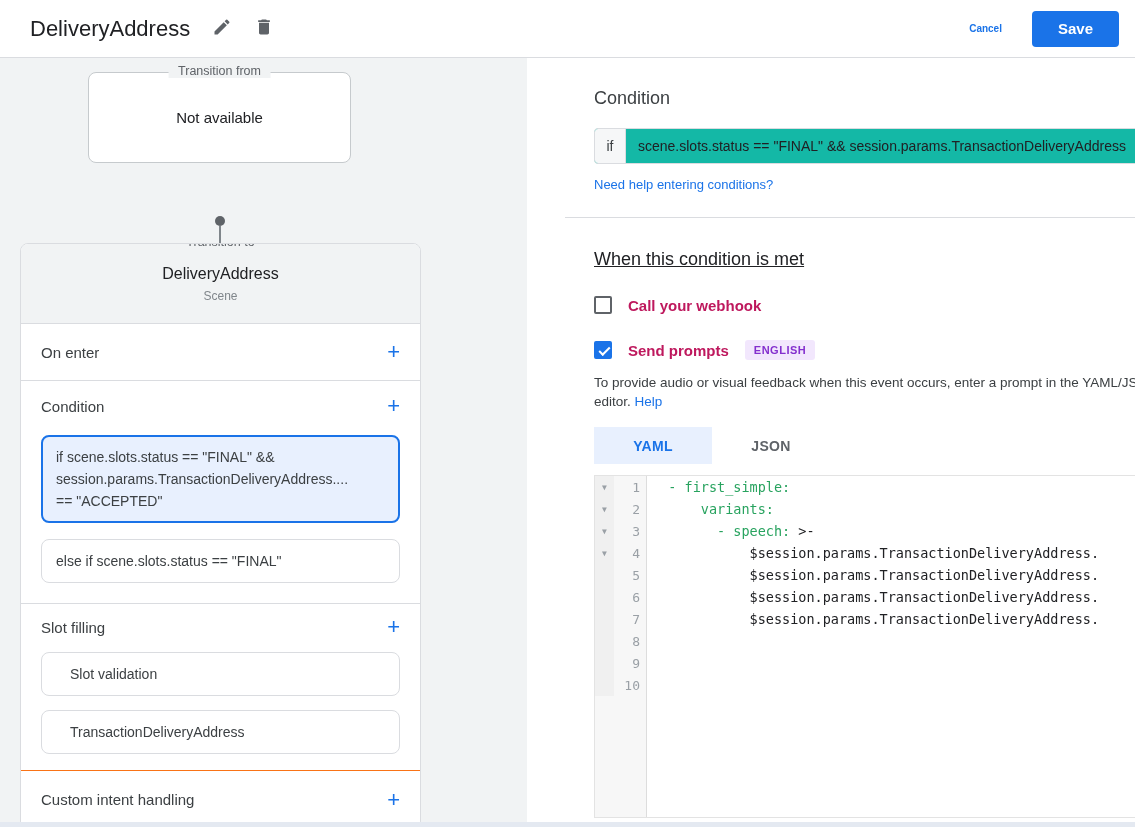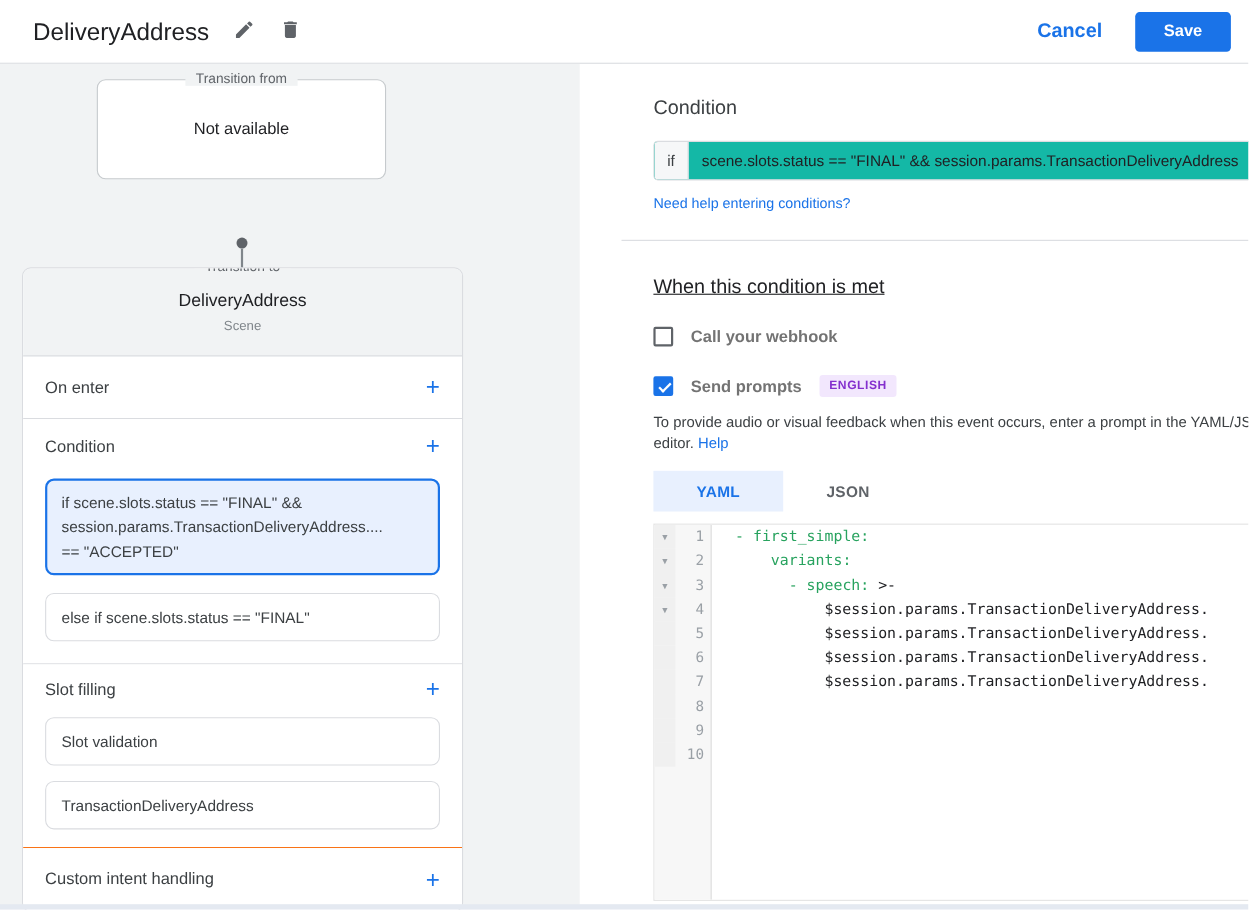--- a/index.html
+++ b/index.html
@@ -11,21 +11,21 @@
   
   .header {
     height:58px; background:#fff; border-bottom:1px solid #dadce0;
     display:flex; align-items:center; padding:0 16px 0 30px;
   }
   .page-title { font-size:22px; font-weight:400; color:#202124; }
   .icon-btn { border:none; background:none; cursor:pointer; margin-left:22px; display:flex; align-items:center; }
   .icon-btn svg { fill:#5f6368; }
   .header-spacer { flex:1; }
   .cancel-btn {
-    border:none; background:none; color:#1a73e8; font-size:18px; font-weight:700;
+    border:none; background:none; color:#1a73e8; font-size:10px; font-weight:700;
     font-family:inherit; margin-right:30px; cursor:pointer;
   }
   .save-btn {
     border:none; background:#1a73e8; color:#fff; font-size:15px; font-weight:700;
     font-family:inherit; height:36px; padding:0 26px; border-radius:4px; cursor:pointer;
   }
   
   .main { display:flex; height:769px; overflow:hidden;gap:38px; }
   .left-panel { width:527px; flex:0 0 527px; background:#f1f3f4; position:relative; }
   .right-panel { flex:1; background:#fff; position:relative; padding:0 15px 0 29px; }
@@ -70,21 +70,21 @@
   .card-section { padding:14px 20px 20px; border-bottom:1px solid #dadce0; background:#fff; }
   .sec-head { display:flex; align-items:center; justify-content:space-between; margin-bottom:18px; }
   .cond-card {
     border:1px solid #dadce0; border-radius:8px; background:#fff;
     padding:10px 14px; font-size:14px; color:#3c4043; line-height:22px; cursor:pointer;
   }
   .cond-card.selected { background:#e8f0fe; border:2px solid #1a73e8; padding:9px 13px; }
   .cond-card + .cond-card { margin-top:16px; }
   .slot-card {
     border:1px solid #dadce0; border-radius:8px; background:#fff;
-    padding:13px 14px; font-size:14px; color:#3c4043; margin-top:14px; cursor:pointer;
+    padding:13px 28px; font-size:14px; color:#3c4043; margin-top:14px; cursor:pointer;
   }
   .slot-section { padding:12px 20px 16px; border-bottom:1px solid #f97316; background:#fff; }
   
   .panel-title { font-size:18px; font-weight:400; color:#3c4043; margin-top:30px; }
   .chevron-pill {
     position:absolute; right:0; top:23px; width:26px; height:30px;
     background:#e8f0fe; border:none; border-radius:16px 0 0 16px; cursor:pointer;
     display:flex; align-items:center; justify-content:center; padding-left:6px;
   }
   .if-row {
@@ -105,21 +105,21 @@
   .check-row { display:flex; align-items:center; margin-top:26px; }
   .checkbox {
     width:18px; height:18px; border:2px solid #5f6368; border-radius:2px; background:#fff;
     cursor:pointer; flex:0 0 18px; position:relative;
   }
   .checkbox.checked { background:#1a73e8; border-color:#1a73e8; }
   .checkbox.checked::after {
     content:""; position:absolute; left:3px; top:4px; width:9px; height:4px;
     border-left:2px solid #fff; border-bottom:2px solid #fff; transform:rotate(-45deg);
   }
-  .check-label { font-size:15px; font-weight:700; color:#737373; margin-left:16px; }
+  .check-label { font-size:15px; font-weight:700; color:#be185d; margin-left:16px; }
   .lang-badge {
     margin-left:16px; background:#f2e7fd; color:#8430ce; font-size:11px; font-weight:700;
     letter-spacing:.5px; padding:4px 9px; border-radius:3px;
   }
   .hint { margin-top:13px; font-size:13.5px; color:#3c4043; line-height:19px; max-width:572px; }
   .hint a { color:#1a73e8; text-decoration:none; cursor:pointer; }
   .tabs { display:flex; margin-top:16px; }
   .tab {
     width:118px; height:37px; display:flex; align-items:center; justify-content:center;
     font-size:14px; font-weight:700; letter-spacing:.3px; color:#5f6368; cursor:pointer;

